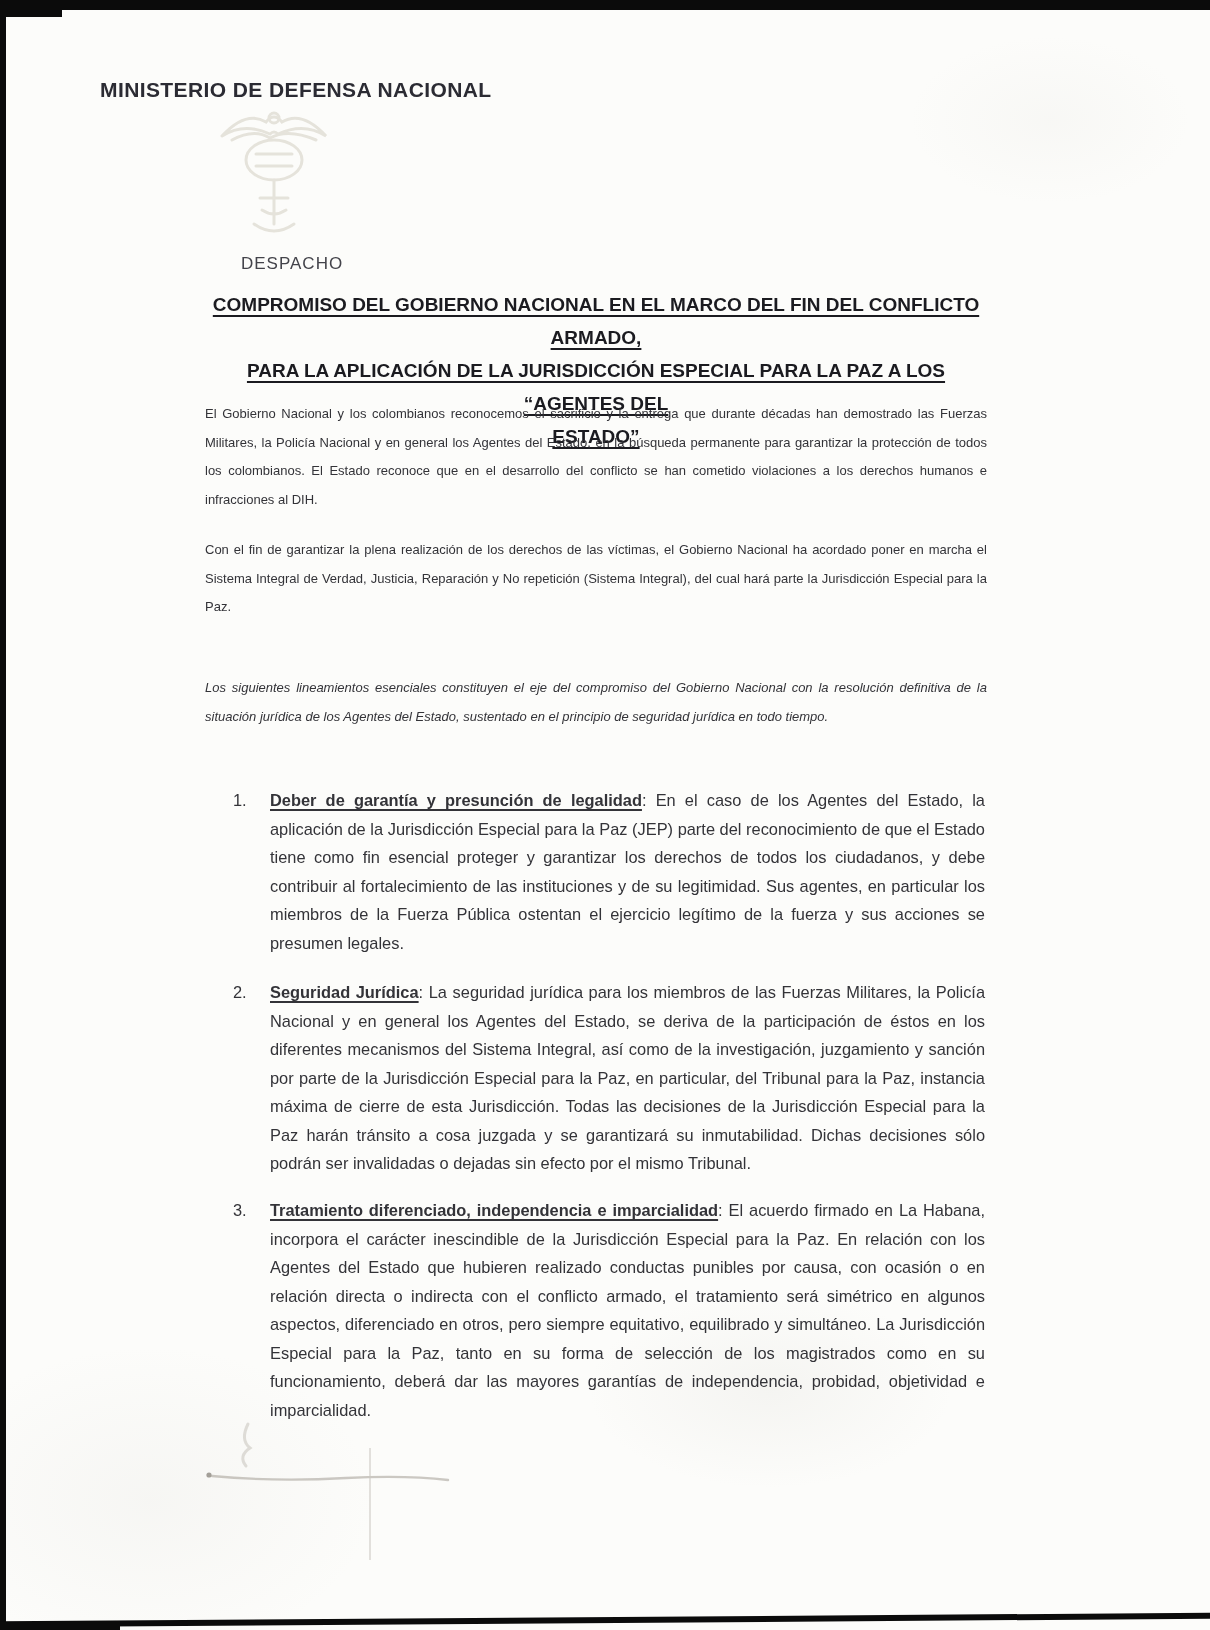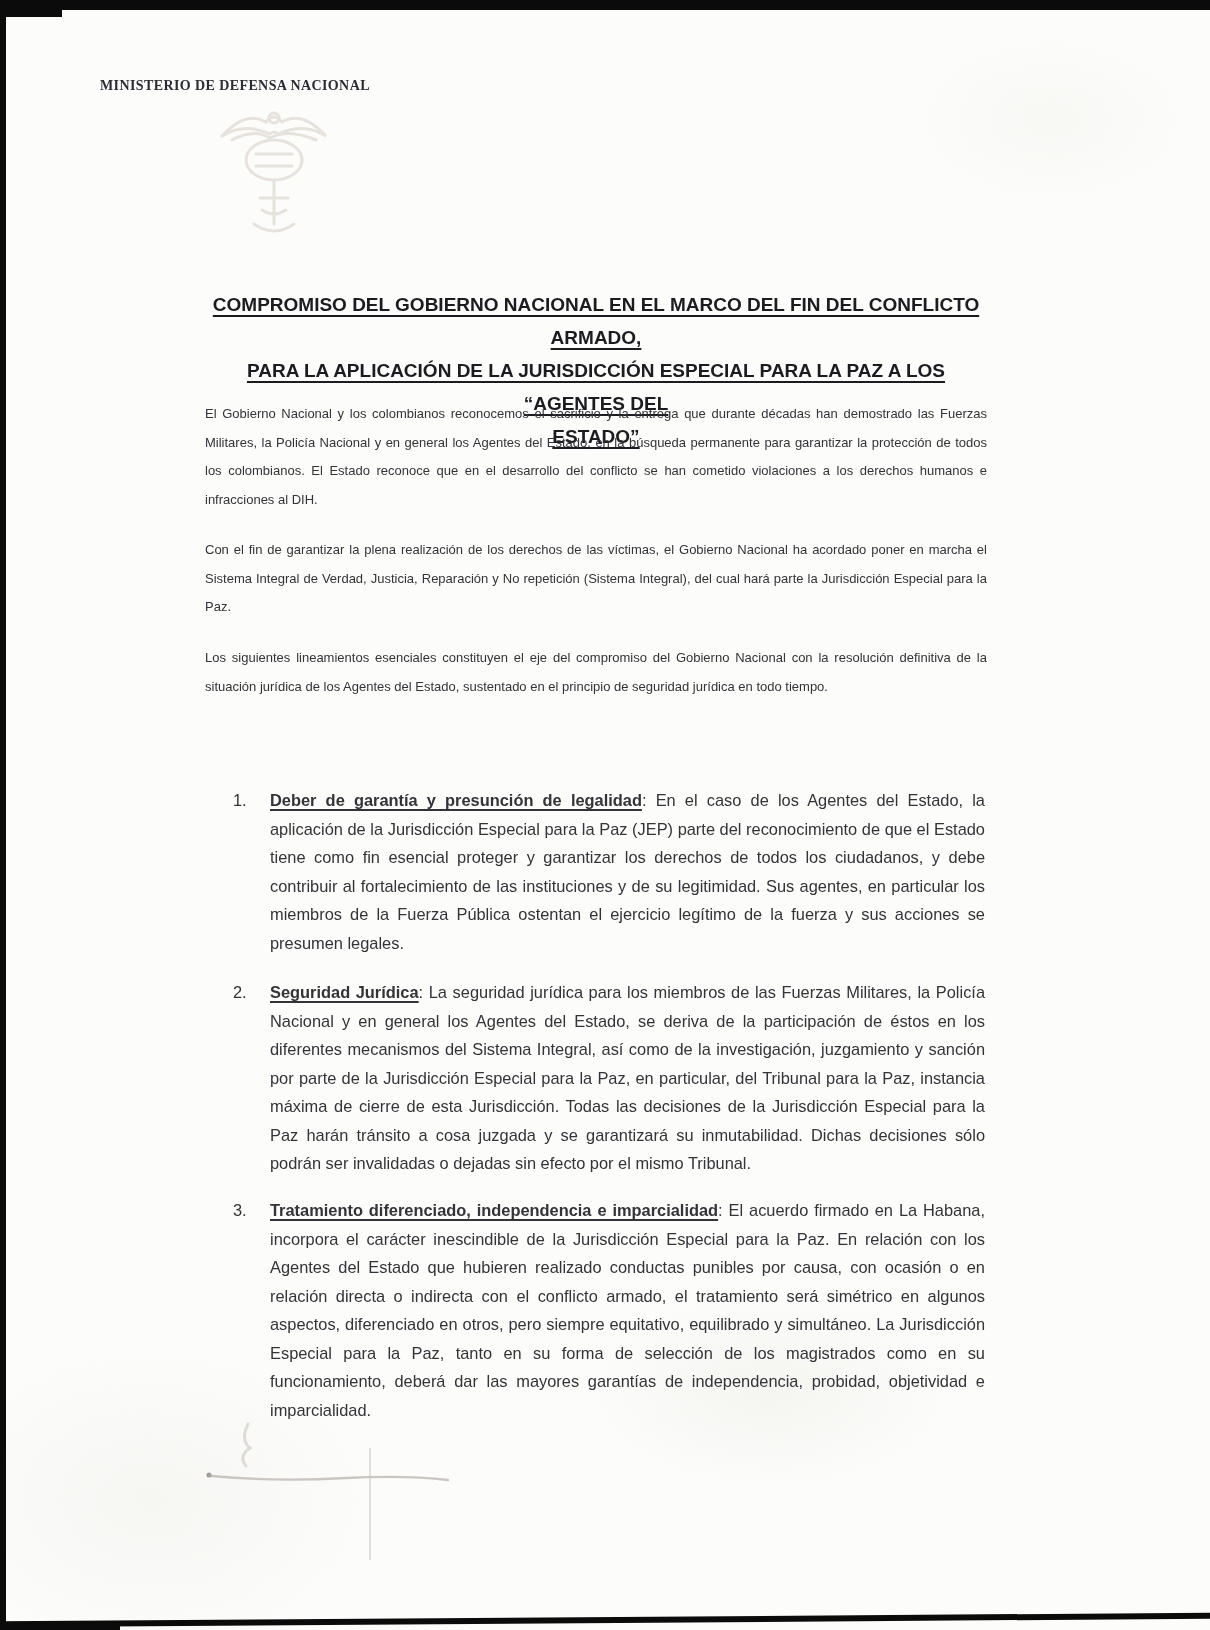--- a/index.html
+++ b/index.html
@@ -19,22 +19,22 @@
   
   .edge{position:absolute;background:#0b0b0b;}
   .edge-top{left:0;top:0;right:0;height:10px;}
   .edge-corner{left:0;top:0;width:62px;height:17px;}
   .edge-left{left:0;top:0;width:6px;height:1630px;}
   .edge-bottom{left:-4px;right:-4px;bottom:7px;height:6px;transform:rotate(-0.4deg);}
   .edge-bottom2{left:0;bottom:0;width:120px;height:4px;}
 
   .ministry{
     position:absolute;left:100px;top:78px;
-    font-family:Liberation Serif, serif;
-    font-weight:bold;font-size:14px;letter-spacing:.4px;
+    font-family:Liberation Sans, sans-serif;
+    font-weight:bold;font-size:21px;letter-spacing:.4px;
     color:#2b2b33;
   }
   .seal{position:absolute;left:208px;top:102px;width:132px;height:142px;opacity:.85;}
 
   .col{position:absolute;left:205px;width:782px;}
 
   .despacho{
     top:254px;left:241px;width:746px;
     font-size:17px;letter-spacing:1px;color:#43434a;
   }
@@ -45,21 +45,21 @@
   .title .tline{
     text-decoration:underline;
     text-decoration-thickness:2px;
     text-underline-offset:4px;
   }
   .para{
     font-size:13px;line-height:28.5px;text-align:justify;color:#333338;
   }
   .p1{top:400px;}
   .p2{top:536px;}
-  .p3{top:644px;}
+  .p3{top:674px;font-style:italic;}
 
   .item{
     position:absolute;left:233px;width:752px;display:flex;
     font-size:16.4px;line-height:28.5px;color:#333338;
   }
   .item .num{flex:0 0 37px;}
   .item .itext{flex:1;text-align:justify;}
   .lead{
     text-decoration:underline;
     text-decoration-thickness:1.6px;
@@ -96,20 +96,21 @@
       <circle cx="66" cy="16" r="5"></circle>
       <ellipse cx="66" cy="58" rx="28" ry="20"></ellipse>
       <path d="M48,52 H84 M48,64 H84"></path>
       <path d="M66,78 V122"></path>
       <path d="M52,96 H80"></path>
       <path d="M46,122 Q66,136 86,122"></path>
       <path d="M54,108 Q66,116 78,108"></path>
     </g>
   </svg>
 
+  <div class="col despacho">DESPACHO</div>
 
   <div class="col title">
     <div><span class="tline">COMPROMISO DEL GOBIERNO NACIONAL EN EL MARCO DEL FIN DEL CONFLICTO ARMADO,</span></div>
     <div><span class="tline">PARA LA APLICACIÓN DE LA JURISDICCIÓN ESPECIAL PARA LA PAZ A LOS “AGENTES DEL</span></div>
     <div><span class="tline">ESTADO”</span></div>
   </div>
 
   <div class="col para p1">El Gobierno Nacional y los colombianos reconocemos el sacrificio y la entrega que durante décadas han demostrado las Fuerzas Militares, la Policía Nacional y en general los Agentes del Estado, en la búsqueda permanente para garantizar la protección de todos los colombianos. El Estado reconoce que en el desarrollo del conflicto se han cometido violaciones a los derechos humanos e infracciones al DIH.</div>
   <div class="col para p2">Con el fin de garantizar la plena realización de los derechos de las víctimas, el Gobierno Nacional ha acordado poner en marcha el Sistema Integral de Verdad, Justicia, Reparación y No repetición (Sistema Integral), del cual hará parte la Jurisdicción Especial para la Paz.</div>
   <div class="col para p3">Los siguientes lineamientos esenciales constituyen el eje del compromiso del Gobierno Nacional con la resolución definitiva de la situación jurídica de los Agentes del Estado, sustentado en el principio de seguridad jurídica en todo tiempo.</div>

